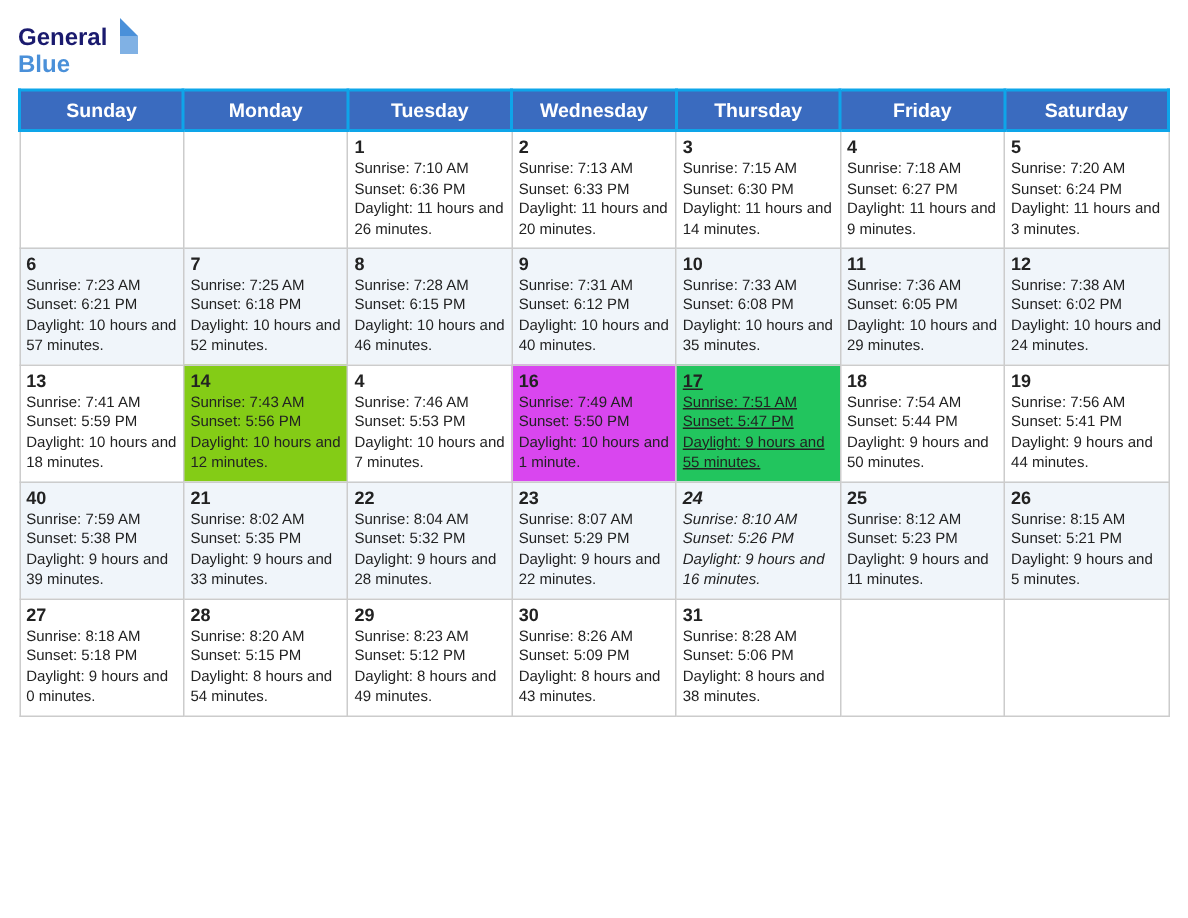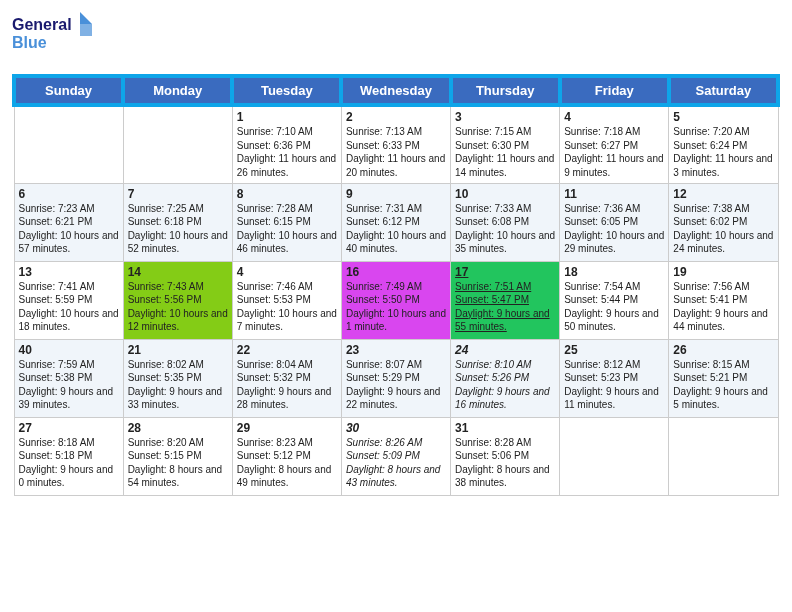--- a/index.html
+++ b/index.html
@@ -13,21 +13,21 @@
     .container {
       width: 792px;
       height: 612px;
       background: #fff;
       padding: 10px 12px 8px 12px;
     }
     .header {
       display: flex;
       justify-content: space-between;
       align-items: flex-start;
-      margin-bottom: 16px;
+      margin-bottom: 0;
       text-align: center;
     }
     .logo {
       display: flex;
       align-items: center;
     }
     .title-section {
       text-align: right;
     }
     .month-title {
@@ -45,21 +45,21 @@
       border-collapse: collapse;
       table-layout: fixed;
     }
     .calendar th {
       background: #3a6bbf;
       color: #fff;
       text-align: center;
       padding: 5px 2px;
       font-size: 13px;
       font-weight: bold;
-      border: 4px solid #0ea5e9;
+      border: 2px solid #0ea5e9;
     }
     .calendar td {
       border: 1px solid #ccc;
       vertical-align: top;
       padding: 3px 4px;
       font-size: 10.5px;
       color: #222;
       height: 78px;
       background: #fff;
     }
@@ -158,20 +158,20 @@
           <td style="background: rgb(240, 245, 250);"><span class="day-num">22</span><span class="day-info">Sunrise: 8:04 AM<br>Sunset: 5:32 PM<br>Daylight: 9 hours and 28 minutes.</span></td>
           <td style="background: rgb(240, 245, 250);"><span class="day-num">23</span><span class="day-info">Sunrise: 8:07 AM<br>Sunset: 5:29 PM<br>Daylight: 9 hours and 22 minutes.</span></td>
           <td style="background: rgb(240, 245, 250); font-style: italic;"><span class="day-num">24</span><span class="day-info">Sunrise: 8:10 AM<br>Sunset: 5:26 PM<br>Daylight: 9 hours and 16 minutes.</span></td>
           <td style="background: rgb(240, 245, 250);"><span class="day-num">25</span><span class="day-info">Sunrise: 8:12 AM<br>Sunset: 5:23 PM<br>Daylight: 9 hours and 11 minutes.</span></td>
           <td style="background: rgb(240, 245, 250);"><span class="day-num">26</span><span class="day-info">Sunrise: 8:15 AM<br>Sunset: 5:21 PM<br>Daylight: 9 hours and 5 minutes.</span></td>
         </tr>
         <tr class="row-odd">
           <td style="background: rgb(255, 255, 255);"><span class="day-num">27</span><span class="day-info">Sunrise: 8:18 AM<br>Sunset: 5:18 PM<br>Daylight: 9 hours and 0 minutes.</span></td>
           <td style="background: rgb(255, 255, 255);"><span class="day-num">28</span><span class="day-info">Sunrise: 8:20 AM<br>Sunset: 5:15 PM<br>Daylight: 8 hours and 54 minutes.</span></td>
           <td style="background: rgb(255, 255, 255);"><span class="day-num">29</span><span class="day-info">Sunrise: 8:23 AM<br>Sunset: 5:12 PM<br>Daylight: 8 hours and 49 minutes.</span></td>
-          <td style="background: rgb(255, 255, 255); font-style: italic;"><span class="day-num">30</span><span class="day-info">Sunrise: 8:26 AM<br>Sunset: 5:09 PM<br>Daylight: 8 hours and 43 minutes.</span></td>
+          <td style="background: rgb(255, 255, 255);"><span class="day-num">30</span><span class="day-info">Sunrise: 8:26 AM<br>Sunset: 5:09 PM<br>Daylight: 8 hours and 43 minutes.</span></td>
           <td style="background: rgb(255, 255, 255);"><span class="day-num">31</span><span class="day-info">Sunrise: 8:28 AM<br>Sunset: 5:06 PM<br>Daylight: 8 hours and 38 minutes.</span></td>
           <td class="empty-cell"></td>
           <td class="empty-cell"></td>
         </tr>
       </tbody>
   </table>
 </div>
 
 </body></html>

